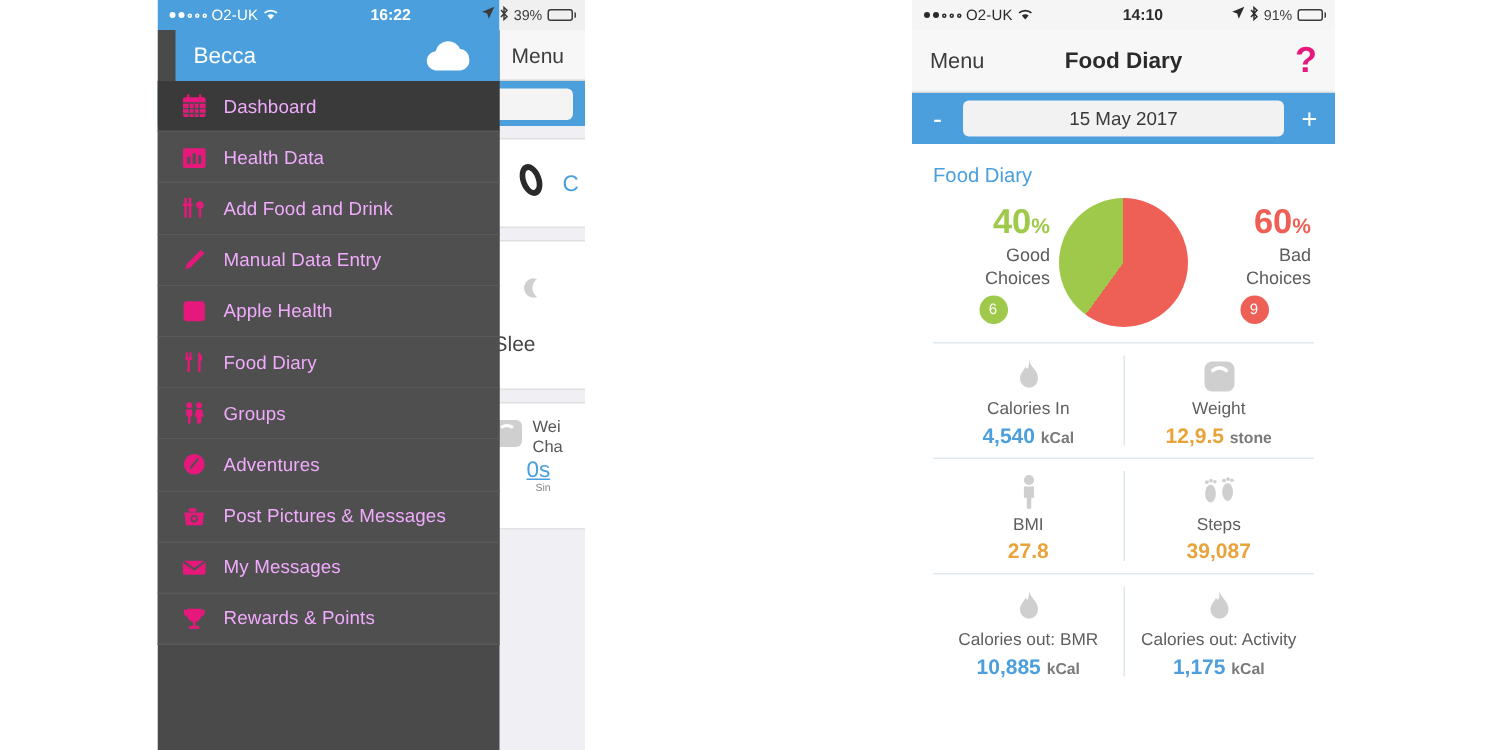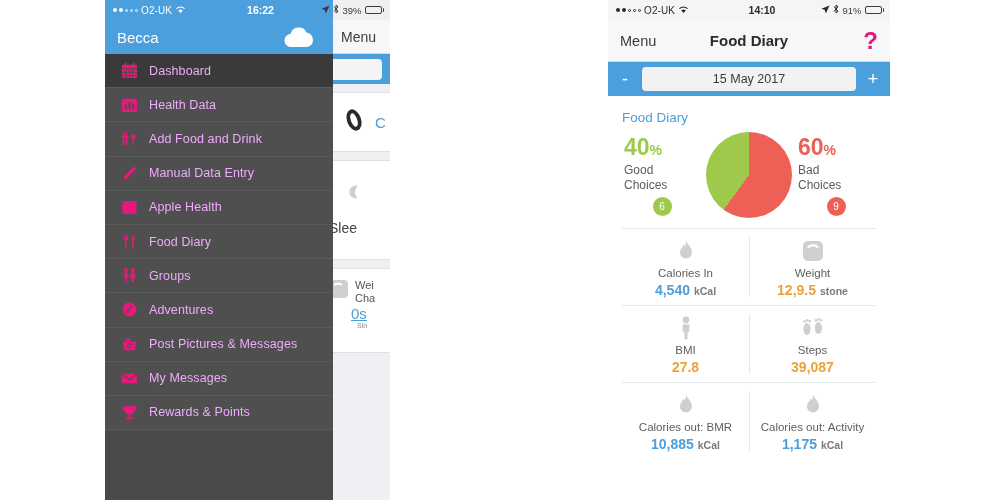--- a/index.html
+++ b/index.html
@@ -43,21 +43,21 @@
   .batt-fill { height:100%; background:#3b3b3b; }
   .batt-cap { width:1.5px; height:4px; background:#3b3b3b; margin-left:1px; border-radius:0 1px 1px 0; }
 
   
   .drawer {
     position:absolute; left:0; top:20px; width:228px; height:480px;
     background:#4a4a4a; z-index:5;
   }
   .drawer-head {
     height:34px; background:#4a9fdc; position:relative;
-    display:flex; align-items:center; padding:0 12px;
+    display:flex; align-items:center; padding:0 12px;margin-left:12px;
   }
   .drawer-user { color:#fff; font-size:15px; }
   .cloud-ico { position:absolute; right:10px; top:7px; width:44px; height:22px; }
   .menu-list { }
   .menu-item {
     height:34.2px; display:flex; align-items:center; gap:10px;
     padding-left:14px; border-bottom:1px solid #5a5a5a;
     background:#4f4f4f;
   }
   .menu-item.active { background:#3a3a3a; }
@@ -136,21 +136,21 @@
     font-size:12.5px; color:#3a3a3a;
   }
   .r-section { padding:12px 14px 0 14px; }
   .r-section-title { color:#4a9fdc; font-size:13.5px; }
 
   
   .pie-row {
     display:flex; align-items:center; justify-content:space-between;
     padding:6px 16px 10px 16px;
   }
-  .choice { width:76px; text-align:left; }
+  .choice { width:76px; text-align:right; }
   .choice-pct { font-size:23px; font-weight:bold; line-height:24px; }
   .choice-pct .sm { font-size:14px; font-weight:bold; }
   .choice-lbl { font-size:12px; color:#5c5c5c; line-height:14px; margin-top:1px; }
   .choice-badge {
     width:19px; height:19px; border-radius:50%; margin:5px auto 0;
     color:#fff; font-size:10px; display:flex; align-items:center; justify-content:center;
   }
   .pie { width:86px; height:86px; border-radius:50%; }
 
   

